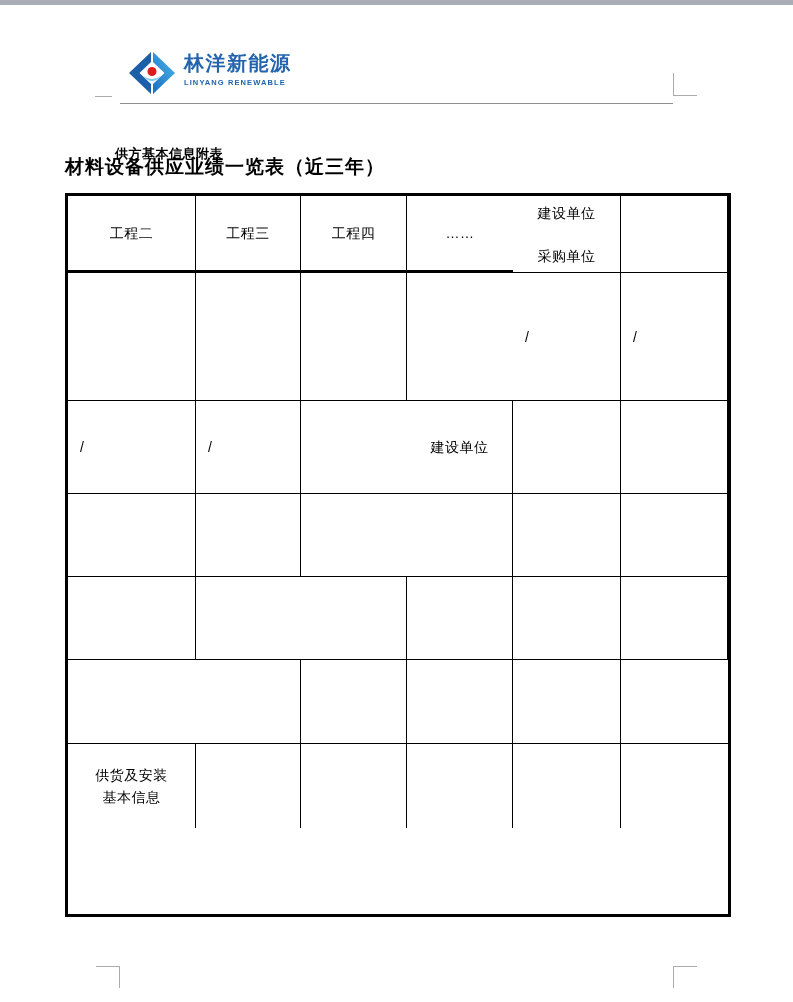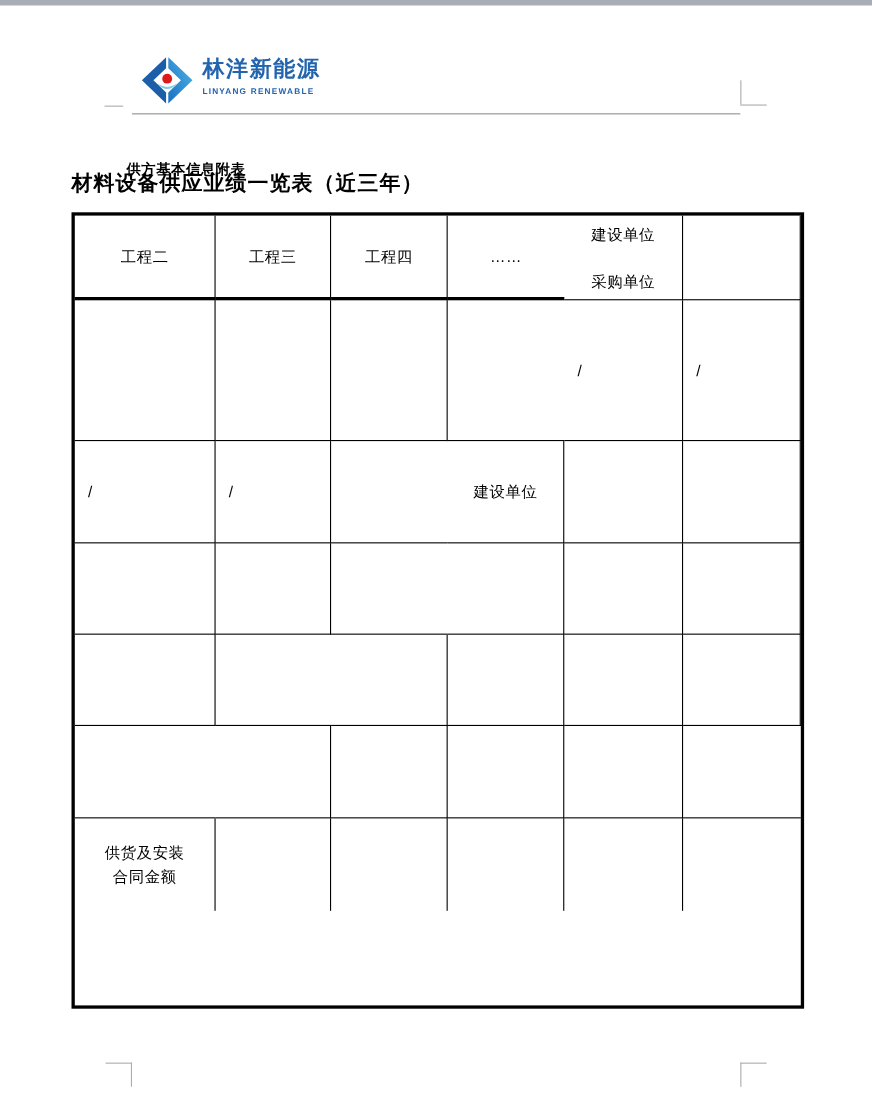--- a/index.html
+++ b/index.html
@@ -132,21 +132,21 @@
     <div class="cell data lastcol"></div>
 
     <div class="cell data"></div>
     <div class="cell data"></div>
     <div class="cell data"></div>
     <div class="cell data"></div>
     <div class="cell data lastcol"></div>
 
     <div class="cell label lastrow">
       <span>供货及安装</span>
-      <span>合同金额</span>
+      <span>基本信息</span>
     </div>
     <div class="cell data lastrow"></div>
     <div class="cell data lastrow"></div>
     <div class="cell data lastrow"></div>
     <div class="cell data lastrow"></div>
     <div class="cell data lastcol lastrow"></div>
   </div>
 </div>
 
 </body></html>

